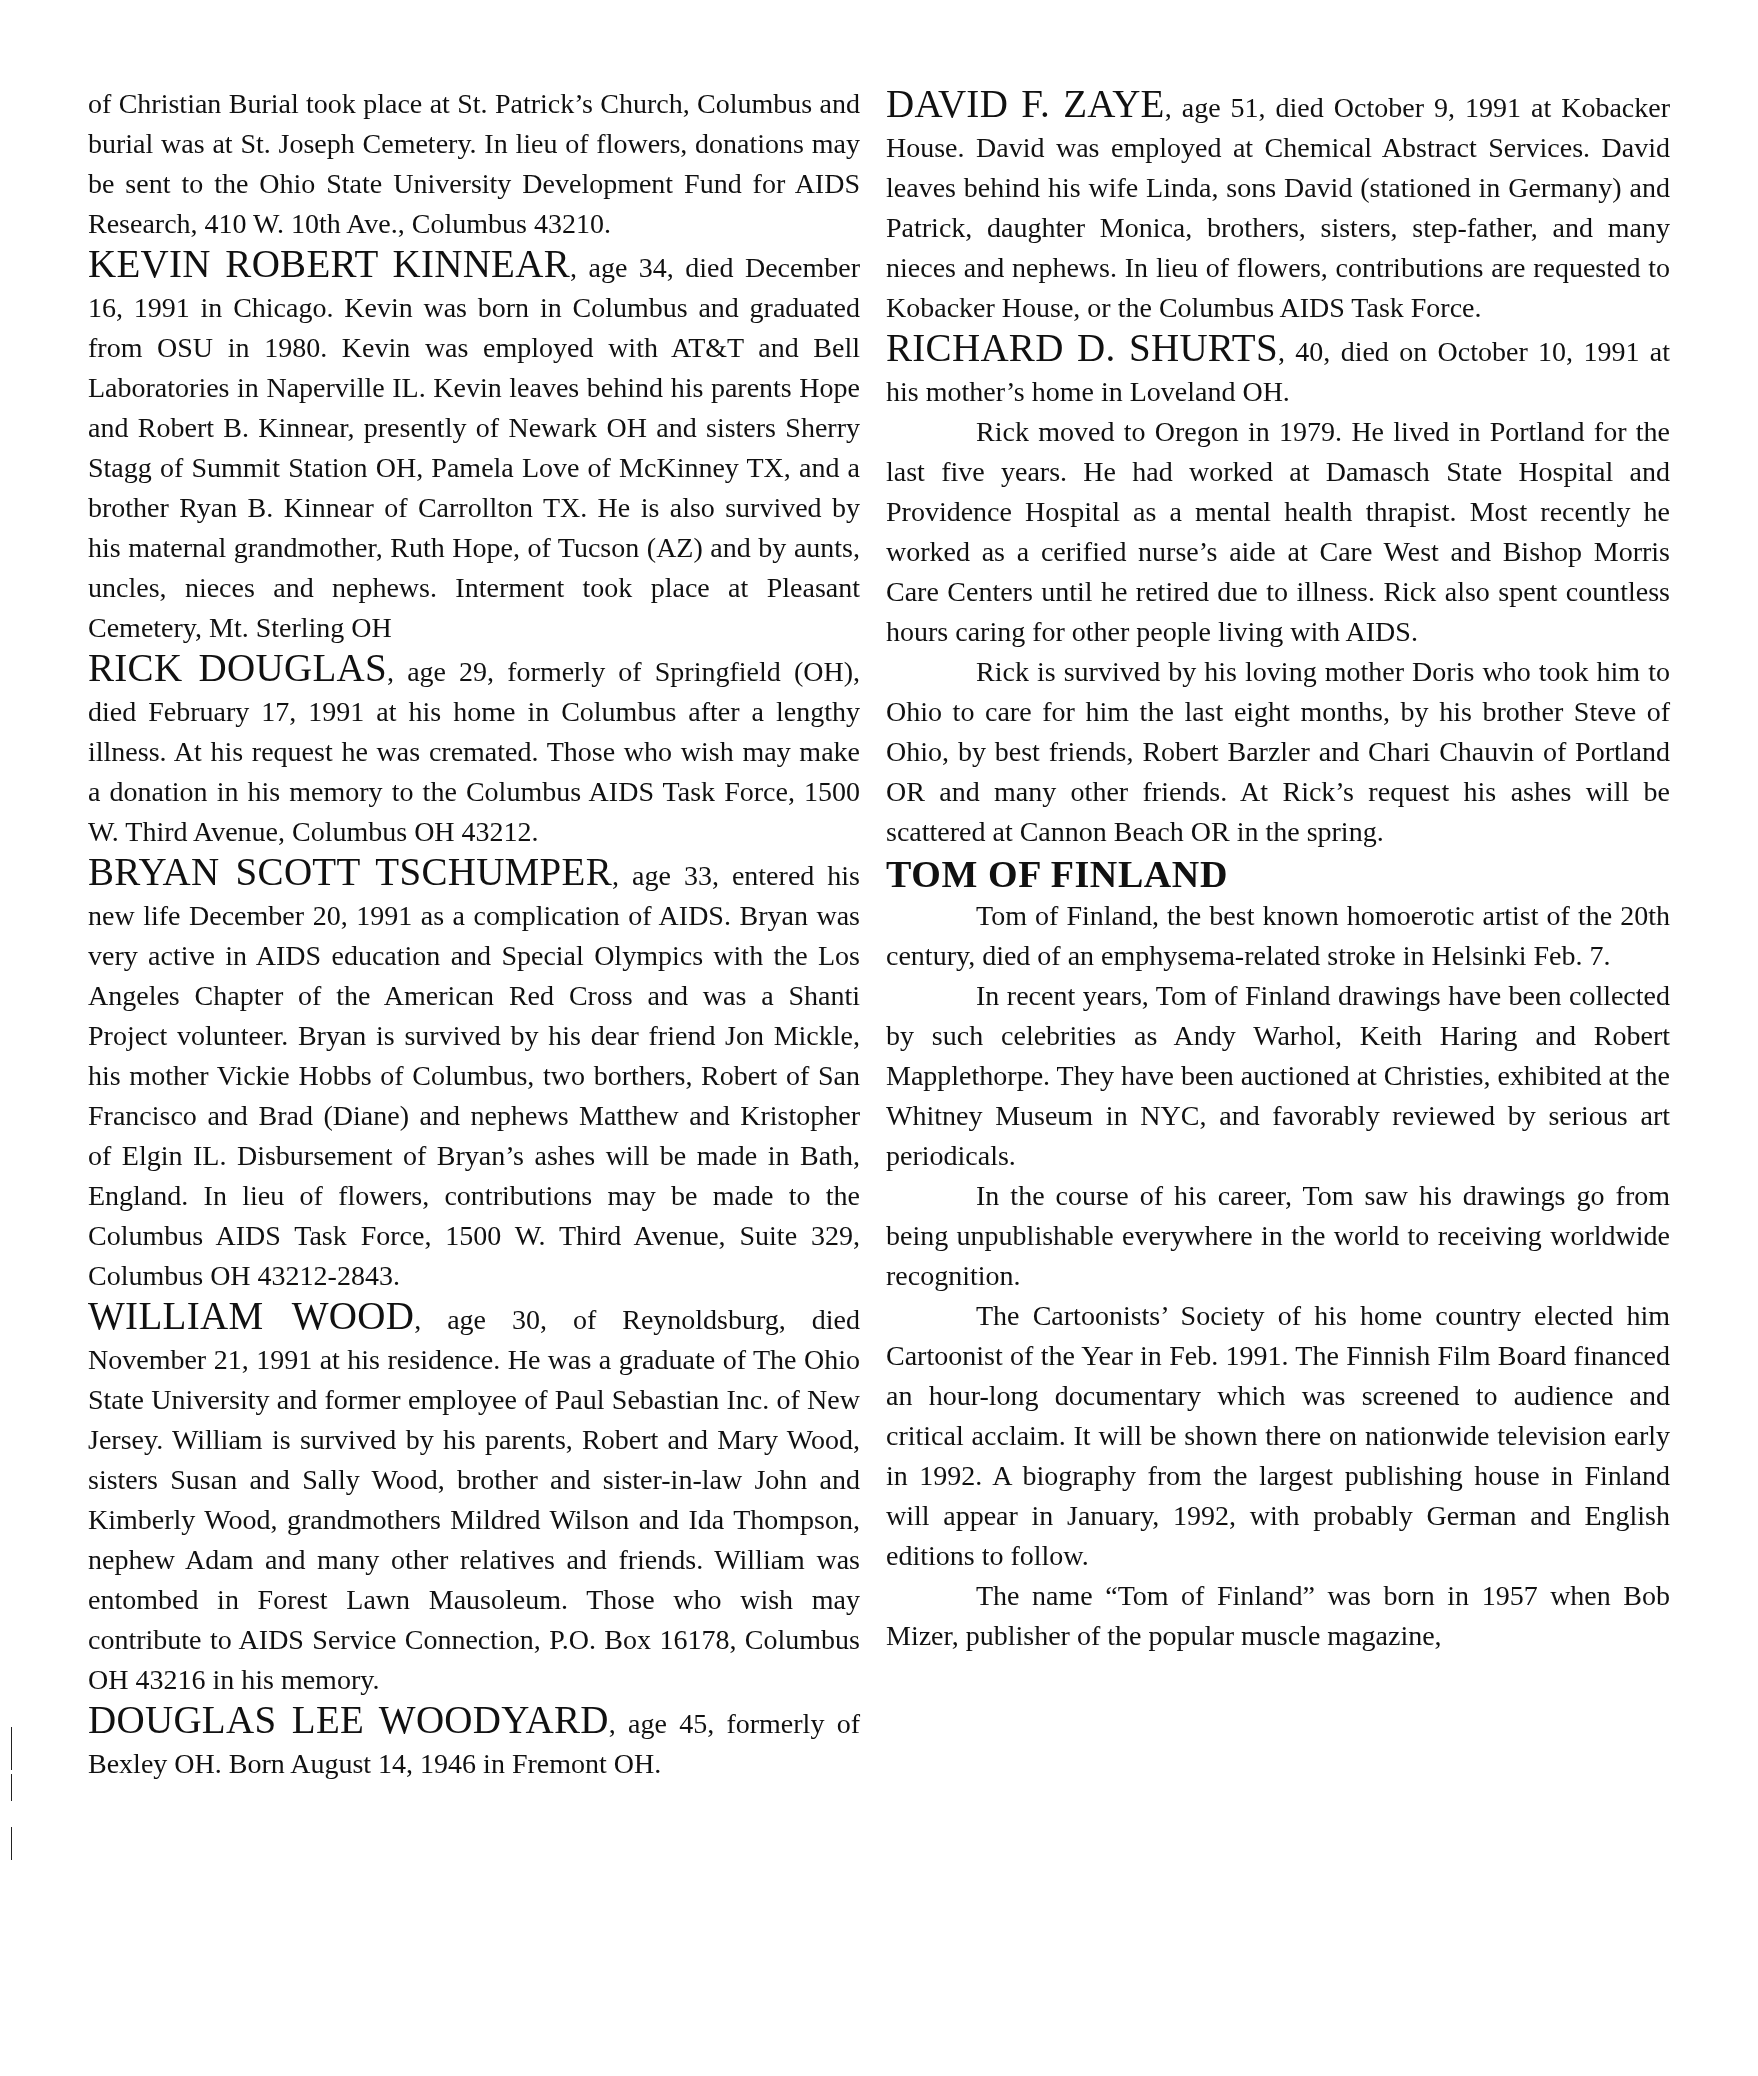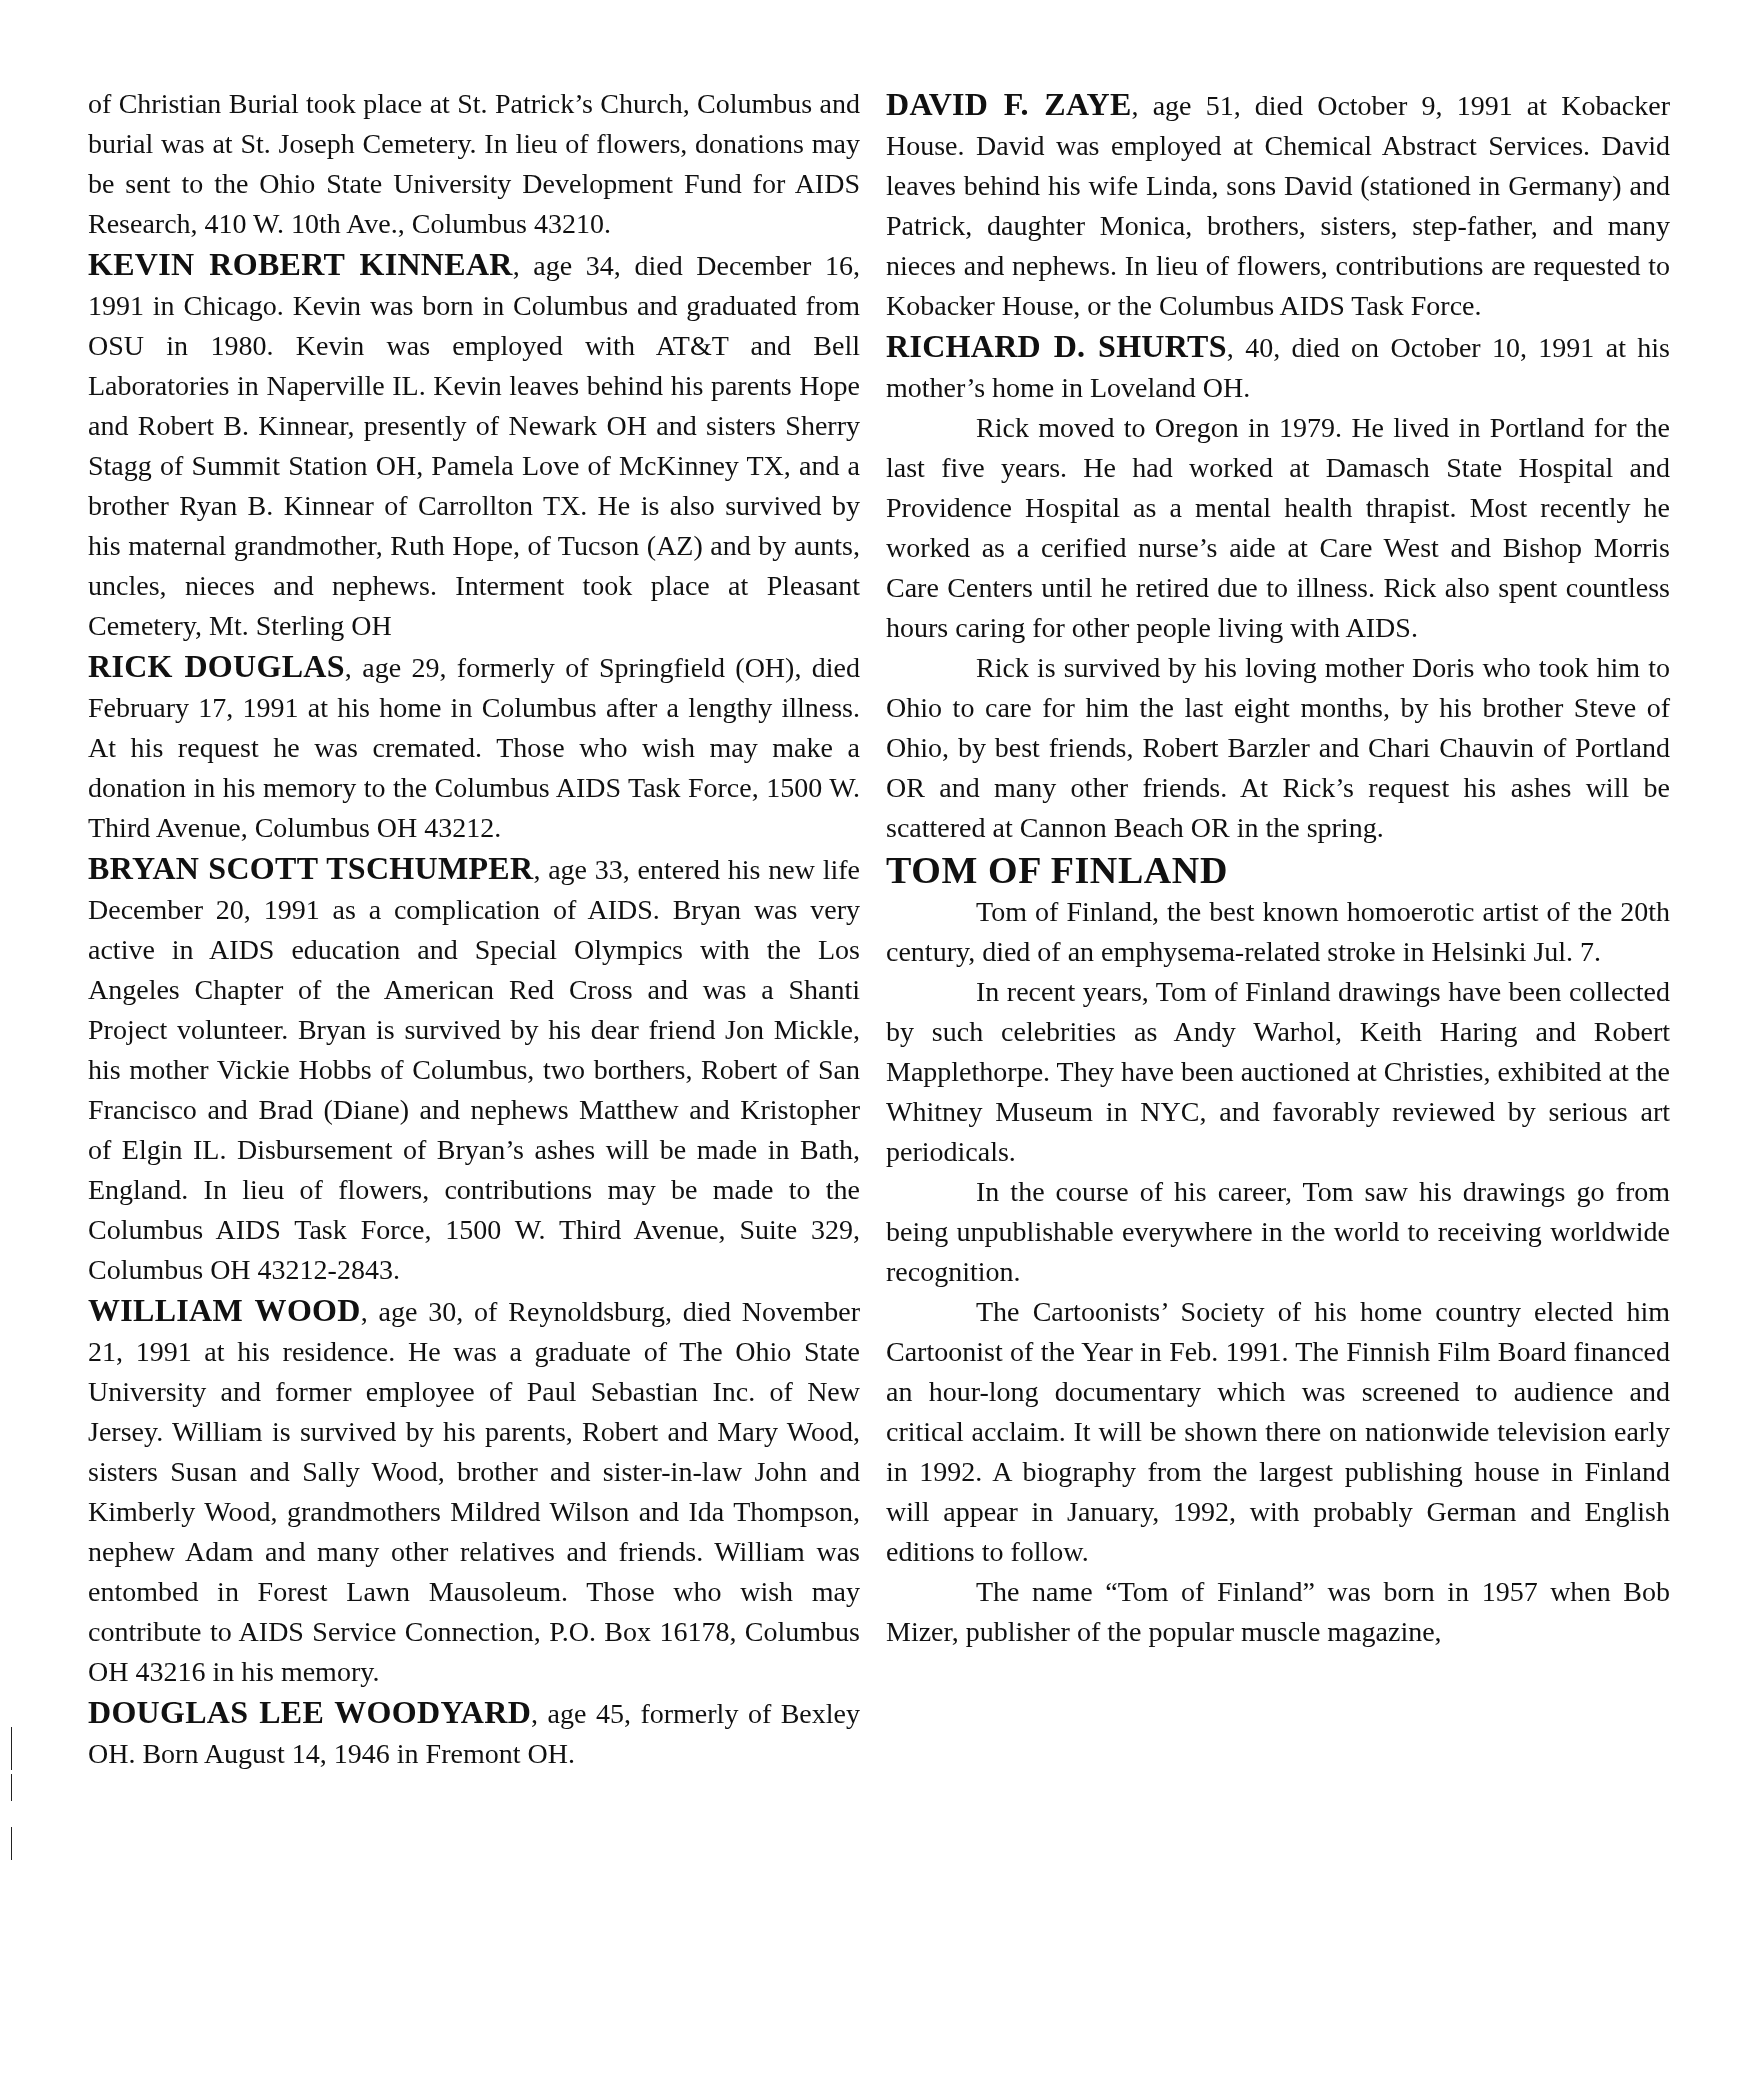--- a/index.html
+++ b/index.html
@@ -12,21 +12,21 @@
     position: absolute; top: 84px;
     font-size: 28px; line-height: 40px;
     text-align: justify;
   }
   .col-left { left: 88px; width: 772px; }
   .col-right { left: 886px; width: 784px; }
   .para { margin: 0; }
   .para.indent { text-indent: 90px; }
   .entry { margin: 0; }
   .name {
-    font-weight: bold; font-size: 32px; letter-spacing: 0.3px;
+    font-weight: normal; font-size: 39px; letter-spacing: 0.3px;
   }
   .section-heading {
     margin: 0; font-weight: bold; font-size: 38px; line-height: 44px;
     letter-spacing: 0.6px;
   }
   .gutter-mark {
     position: absolute; left: 11px; width: 1.2px; background: #222;
   }
 </style>
 </head>
@@ -62,19 +62,19 @@
     <span class="name">DAVID F. ZAYE</span><span>, age 51, died October 9, 1991 at Kobacker House. David was employed at Chemical Abstract Services. David leaves behind his wife Linda, sons David (stationed in Germany) and Patrick, daughter Monica, brothers, sisters, step-father, and many nieces and nephews. In lieu of flowers, contributions are requested to Kobacker House, or the Columbus AIDS Task Force.</span>
   </p>
 
   <p class="entry">
     <span class="name">RICHARD D. SHURTS</span><span>, 40, died on October 10, 1991 at his mother’s home in Loveland OH.</span>
   </p>
   <p class="para indent">Rick moved to Oregon in 1979. He lived in Portland for the last five years. He had worked at Damasch State Hospital and Providence Hospital as a mental health thrapist. Most recently he worked as a cerified nurse’s aide at Care West and Bishop Morris Care Centers until he retired due to illness. Rick also spent countless hours caring for other people living with AIDS.</p>
   <p class="para indent">Rick is survived by his loving mother Doris who took him to Ohio to care for him the last eight months, by his brother Steve of Ohio, by best friends, Robert Barzler and Chari Chauvin of Portland OR and many other friends. At Rick’s request his ashes will be scattered at Cannon Beach OR in the spring.</p>
 
   <h2 class="section-heading">TOM OF FINLAND</h2>
-  <p class="para indent">Tom of Finland, the best known homoerotic artist of the 20th century, died of an emphysema-related stroke in Helsinki Jul. 7.</p>
+  <p class="para indent">Tom of Finland, the best known homoerotic artist of the 20th century, died of an emphysema-related stroke in Helsinki Feb. 7.</p>
   <p class="para indent">In recent years, Tom of Finland drawings have been collected by such celebrities as Andy Warhol, Keith Haring and Robert Mapplethorpe. They have been auctioned at Christies, exhibited at the Whitney Museum in NYC, and favorably reviewed by serious art periodicals.</p>
   <p class="para indent">In the course of his career, Tom saw his drawings go from being unpublishable everywhere in the world to receiving worldwide recognition.</p>
   <p class="para indent">The Cartoonists’ Society of his home country elected him Cartoonist of the Year in Feb. 1991. The Finnish Film Board financed an hour-long documentary which was screened to audience and critical acclaim. It will be shown there on nationwide television early in 1992. A biography from the largest publishing house in Finland will appear in January, 1992, with probably German and English editions to follow.</p>
   <p class="para indent">The name “Tom of Finland” was born in 1957 when Bob Mizer, publisher of the popular muscle magazine,</p>
 </div>
 
 
 </body></html>

